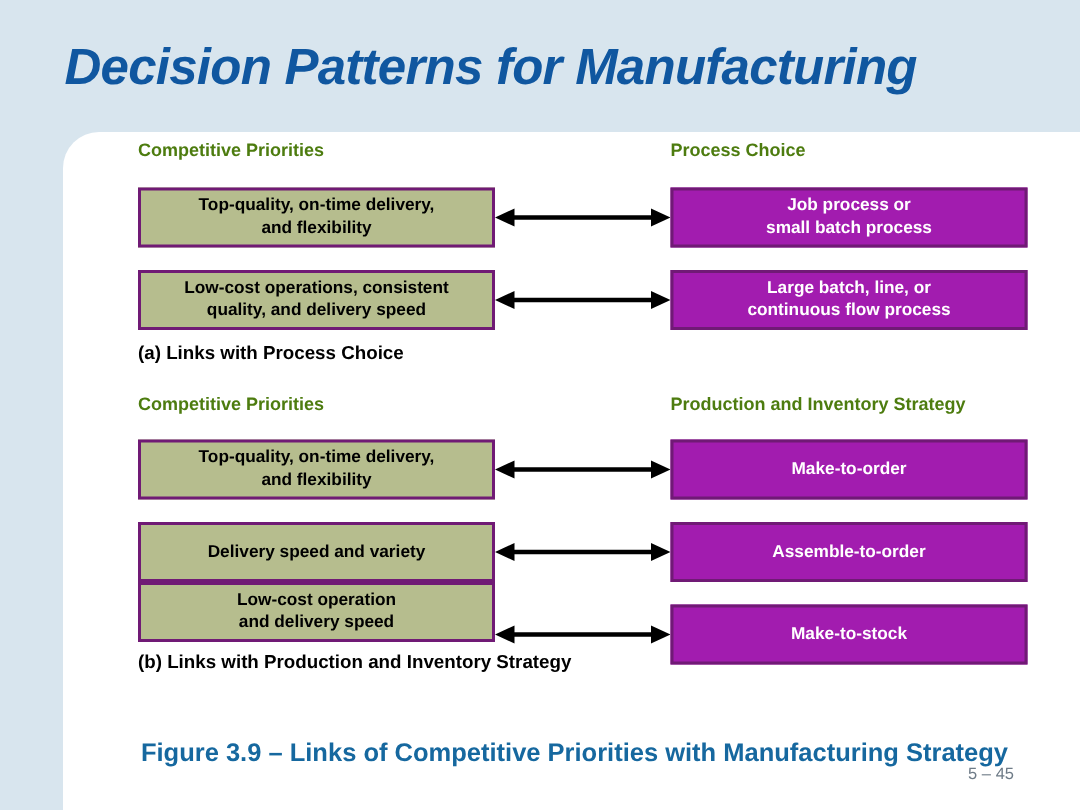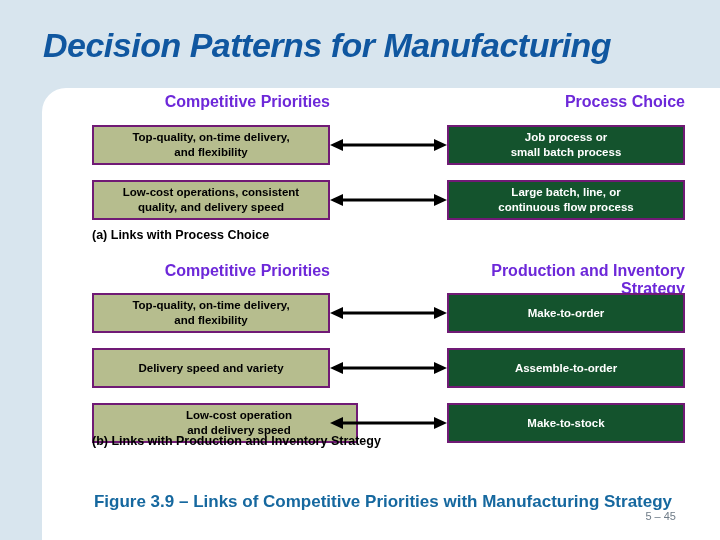--- a/index.html
+++ b/index.html
@@ -11,34 +11,34 @@
   .panel {
     position:absolute; left:42px; top:88px; right:0; bottom:0;
     background:#ffffff; border-top-left-radius:24px;
   }
   .title {
     position:absolute; left:43px; top:26px; width:660px;
     font-size:34px; font-weight:bold; font-style:italic;
     color:#1057a0; letter-spacing:-0.5px; white-space:nowrap;
   }
   .hdr {
-    position:absolute; width:238px; text-align:right;
-    font-size:16px; font-weight:bold; color:#6d28d9;
+    position:absolute; width:238px; text-align:left;
+    font-size:12px; font-weight:bold; color:#4d7c0f;
   }
   .hdr.left-col  { left:92px; }
   .hdr.right-col { left:447px; }
   .box {
     position:absolute; width:234px; height:36px;
     border:2px solid #701a75;
     display:flex; align-items:center; justify-content:center;
     text-align:center; font-weight:bold; font-size:11.5px;
     line-height:1.3; white-space:pre-line;
   }
   .box.left-col  { left:92px;  background:#b6bd8e; color:#000; }
-  .box.right-col { left:447px; background:#14532d; color:#ffffff; }
+  .box.right-col { left:447px; background:#a21caf; color:#ffffff; }
   .arrow { position:absolute; left:330px; width:117px; height:14px; }
   .sec-caption {
     position:absolute; left:92px;
     font-size:12.5px; font-weight:bold; color:#000;
   }
   .fig-caption {
     position:absolute; left:60px; right:14px; top:492px;
     text-align:center; font-size:17px; font-weight:bold;
     color:#16689f;
   }
@@ -98,21 +98,21 @@
   <div class="box right-col" style="top:293px;">Make-to-order</div>
 
   <div class="box left-col" style="top:348px;">Delivery speed and variety</div>
   <svg class="arrow" style="top:361px;" viewBox="0 0 117 14">
     <line x1="11" y1="7" x2="106" y2="7" stroke="#000" stroke-width="3"></line>
     <polygon points="0,7 13,1 13,13" fill="#000"></polygon>
     <polygon points="117,7 104,1 104,13" fill="#000"></polygon>
   </svg>
   <div class="box right-col" style="top:348px;">Assemble-to-order</div>
 
-  <div class="box left-col" style="top:403px;padding-left:28px;">Low-cost operation
+  <div class="box left-col" style="top:388px;">Low-cost operation
 and delivery speed</div>
   <svg class="arrow" style="top:416px;" viewBox="0 0 117 14">
     <line x1="11" y1="7" x2="106" y2="7" stroke="#000" stroke-width="3"></line>
     <polygon points="0,7 13,1 13,13" fill="#000"></polygon>
     <polygon points="117,7 104,1 104,13" fill="#000"></polygon>
   </svg>
   <div class="box right-col" style="top:403px;">Make-to-stock</div>
 
   <div class="sec-caption" style="top:434px;">(b) Links with Production and Inventory Strategy</div>
 

